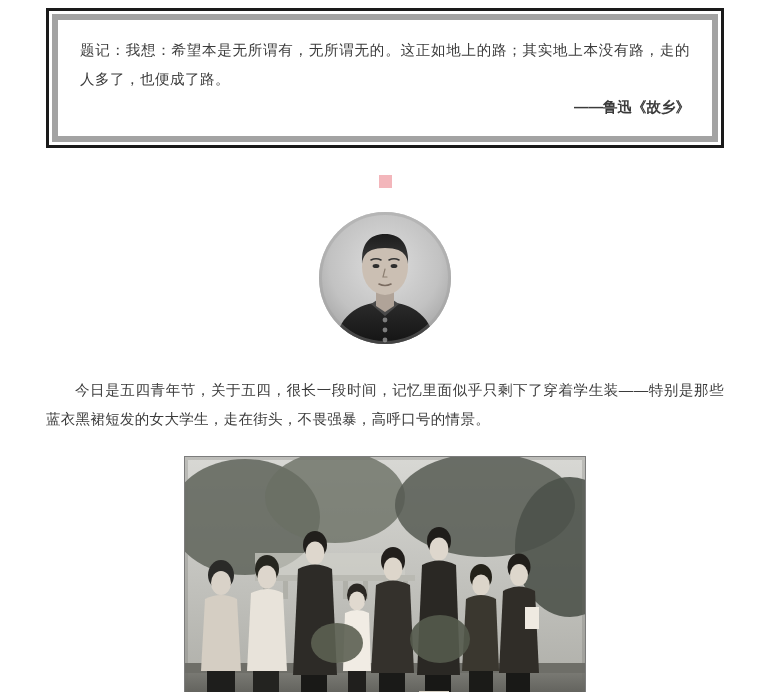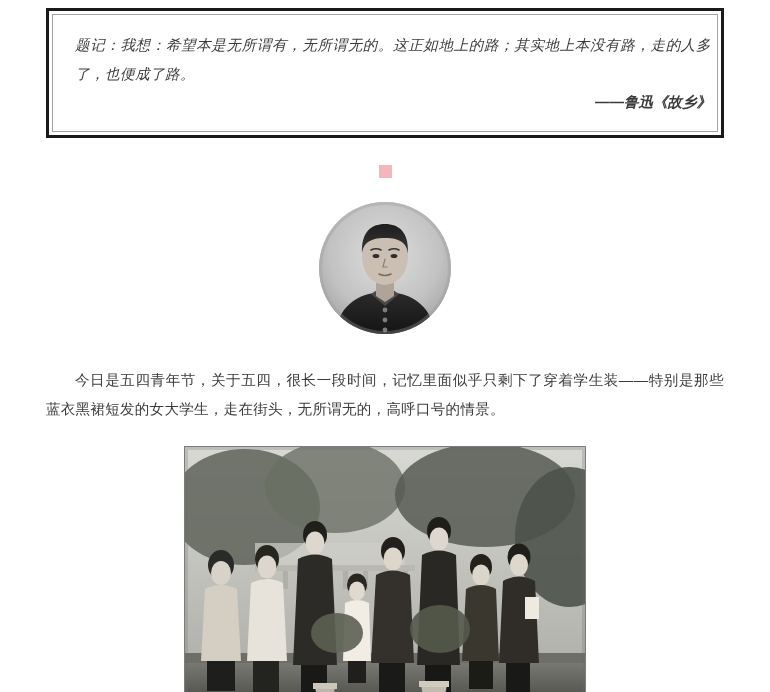--- a/index.html
+++ b/index.html
@@ -22,23 +22,22 @@
   }
 
   
   .quote-outer {
     margin: 8px 46px 0 46px;
     border: 3px solid #1a1a1a;
     padding: 3px;
     background: #ffffff;
   }
   .quote-inner {
-    border: 1px solid #a3a3a3;
-    padding: 16px 6px 14px 22px;
-    font-style: italic;
+    border: 6px solid #a3a3a3;
+    padding: 16px 22px 14px 22px;
   }
   .quote-text {
     font-size: 14.5px;
     line-height: 2.0;
     color: #3b3b3b;
     letter-spacing: 0.5px;
     text-align: justify;
   }
   .quote-attrib {
     font-size: 14.5px;
@@ -161,21 +160,21 @@
         <path d="M70 48 Q75 45.5 80 48" stroke="#333" stroke-width="1.6" fill="none" stroke-linecap="round"></path>
 
         <path d="M66 57 L64 65 L68 65" stroke="#8d8073" stroke-width="1.2" fill="none" stroke-linecap="round"></path>
         <path d="M60 72 Q66 75 72 72" stroke="#7a6b60" stroke-width="1.6" fill="none" stroke-linecap="round"></path>
 
         <circle cx="66" cy="66" r="65" fill="none" stroke="#9a9a9a" stroke-width="4" opacity="0.35"></circle>
       </svg>
     </div>
   </div>
 
-  <p class="body-para">今日是五四青年节，关于五四，很长一段时间，记忆里面似乎只剩下了穿着学生装——特别是那些蓝衣黑裙短发的女大学生，走在街头，无所谓无的，高呼口号的情景。</p>
+  <p class="body-para">今日是五四青年节，关于五四，很长一段时间，记忆里面似乎只剩下了穿着学生装——特别是那些蓝衣黑裙短发的女大学生，走在街头，不畏强暴，高呼口号的情景。</p>
 
   <div class="photo-wrap">
     <div class="photo">
       <svg width="400" height="268" viewBox="0 0 400 268" xmlns="http://www.w3.org/2000/svg" aria-hidden="true">
         <defs>
           <linearGradient id="skyG" x1="0" y1="0" x2="0" y2="1">
             <stop offset="0%" stop-color="#d8d8d4"></stop>
             <stop offset="100%" stop-color="#a8a8a2"></stop>
           </linearGradient>
           <linearGradient id="groundG" x1="0" y1="0" x2="0" y2="1">

